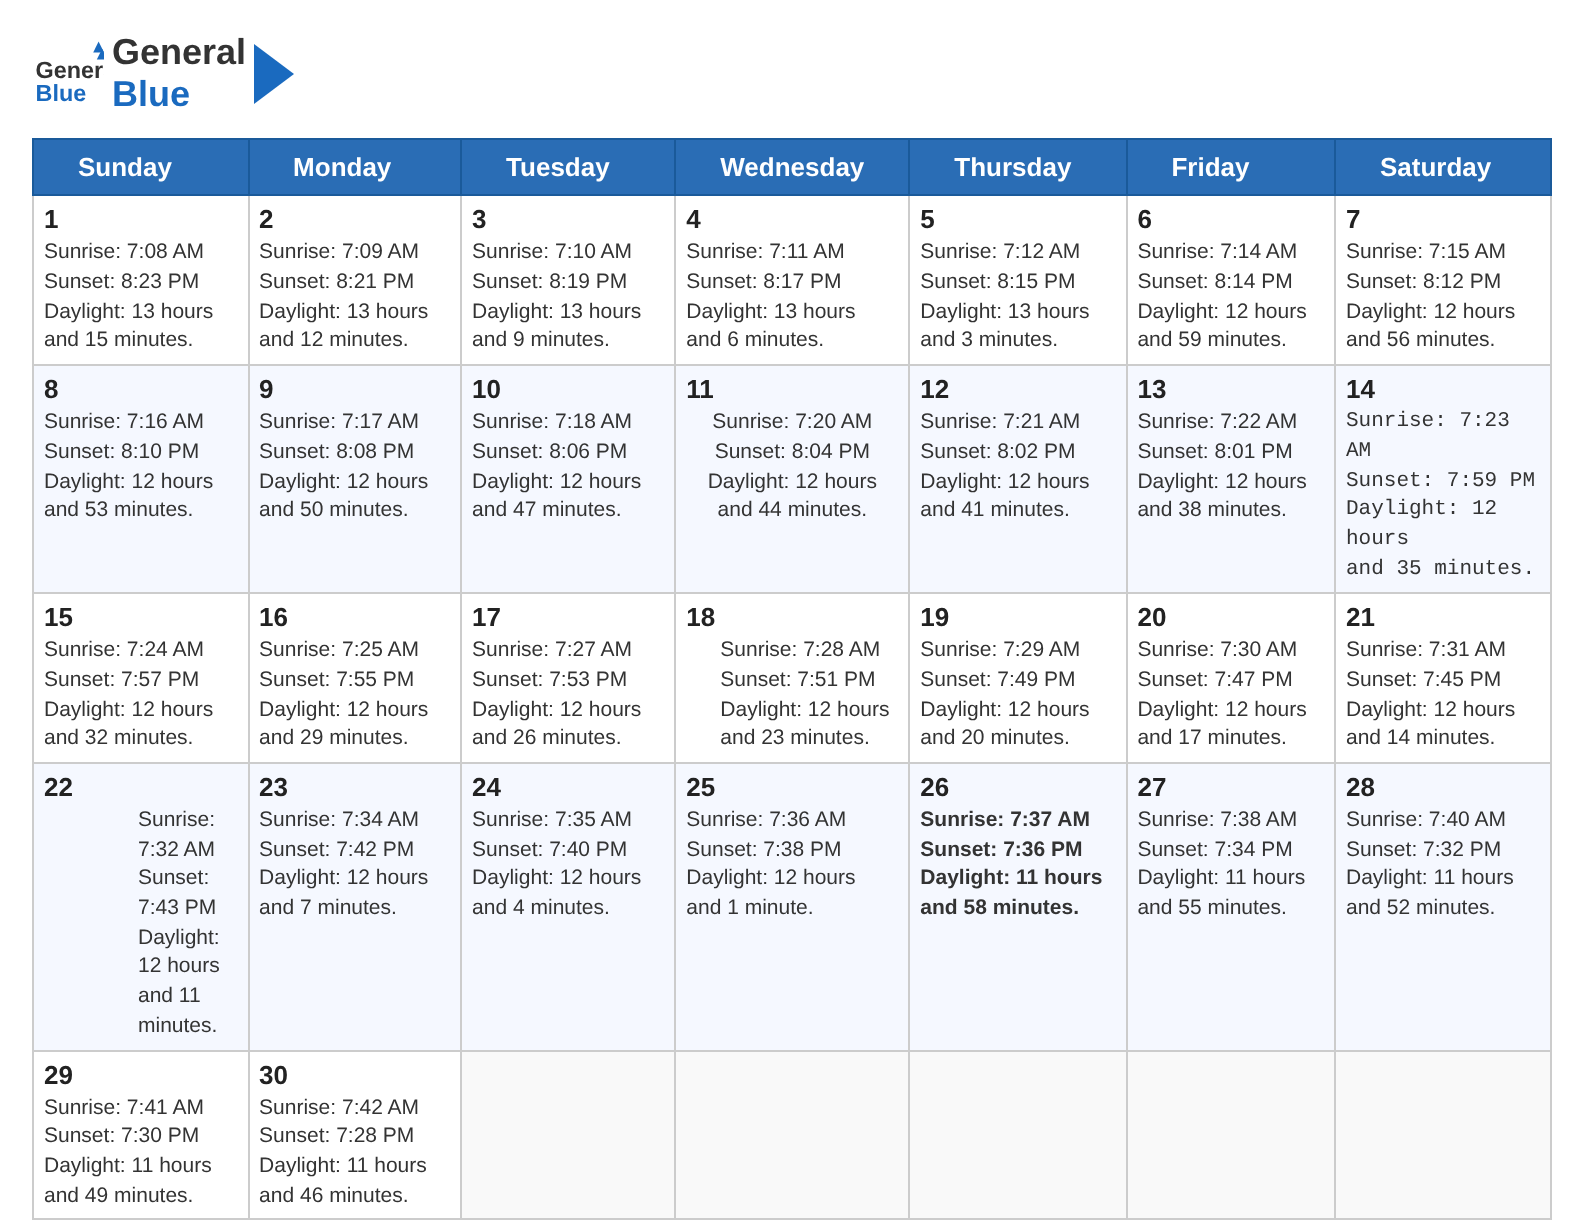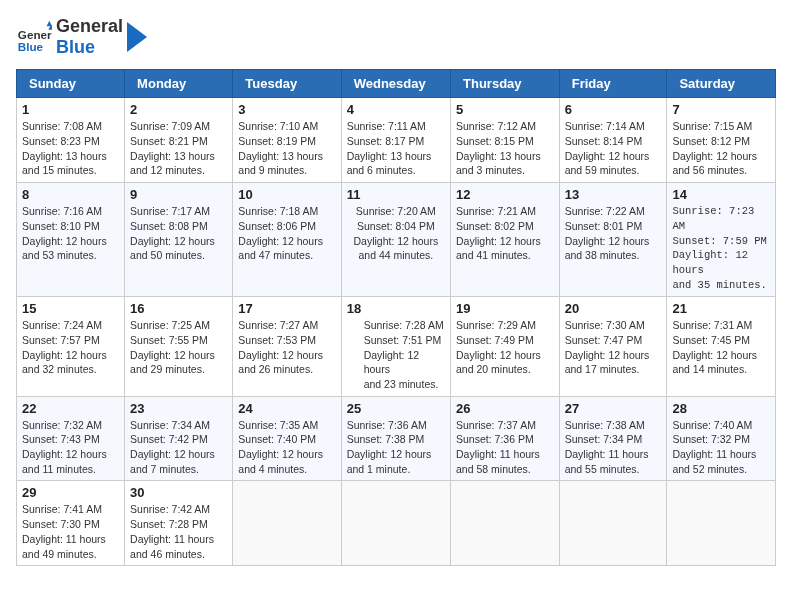--- a/index.html
+++ b/index.html
@@ -38,21 +38,21 @@
       color: #555;
     }
     .calendar {
       width: 100%;
       border-collapse: collapse;
       font-size: 11px;
     }
     .calendar th {
       background-color: #2a6db5;
       color: #fff;
-      padding: 6px 12px;
+      padding: 6px 22px;
       text-align: left;
       font-size: 13px;
       font-weight: bold;
       border: 1px solid #1a5a9a;
     }
     .calendar td {
       border: 1px solid #ccc;
       vertical-align: top;
       padding: 4px 5px;
       width: 110px;
@@ -261,21 +261,21 @@
           <span class="day-number">21</span>
           <div class="day-info" style="white-space: pre-line;">Sunrise: 7:31 AM
 Sunset: 7:45 PM
 Daylight: 12 hours
 and 14 minutes.</div>
         </td>
       </tr>
       <tr>
         <td>
           <span class="day-number">22</span>
-          <div class="day-info" style="white-space: pre-line;">Sunrise: 7:32 AM
+          <div class="day-info" style="white-space: pre-line; margin-left: 47px;">Sunrise: 7:32 AM
 Sunset: 7:43 PM
 Daylight: 12 hours
 and 11 minutes.</div>
         </td>
         <td>
           <span class="day-number">23</span>
           <div class="day-info" style="white-space: pre-line;">Sunrise: 7:34 AM
 Sunset: 7:42 PM
 Daylight: 12 hours
 and 7 minutes.</div>
@@ -289,21 +289,21 @@
         </td>
         <td>
           <span class="day-number">25</span>
           <div class="day-info" style="white-space: pre-line;">Sunrise: 7:36 AM
 Sunset: 7:38 PM
 Daylight: 12 hours
 and 1 minute.</div>
         </td>
         <td>
           <span class="day-number">26</span>
-          <div class="day-info" style="white-space: pre-line;">Sunrise: 7:37 AM
+          <div class="day-info" style="white-space: pre-line; font-weight: bold;">Sunrise: 7:37 AM
 Sunset: 7:36 PM
 Daylight: 11 hours
 and 58 minutes.</div>
         </td>
         <td>
           <span class="day-number">27</span>
           <div class="day-info" style="white-space: pre-line;">Sunrise: 7:38 AM
 Sunset: 7:34 PM
 Daylight: 11 hours
 and 55 minutes.</div>

